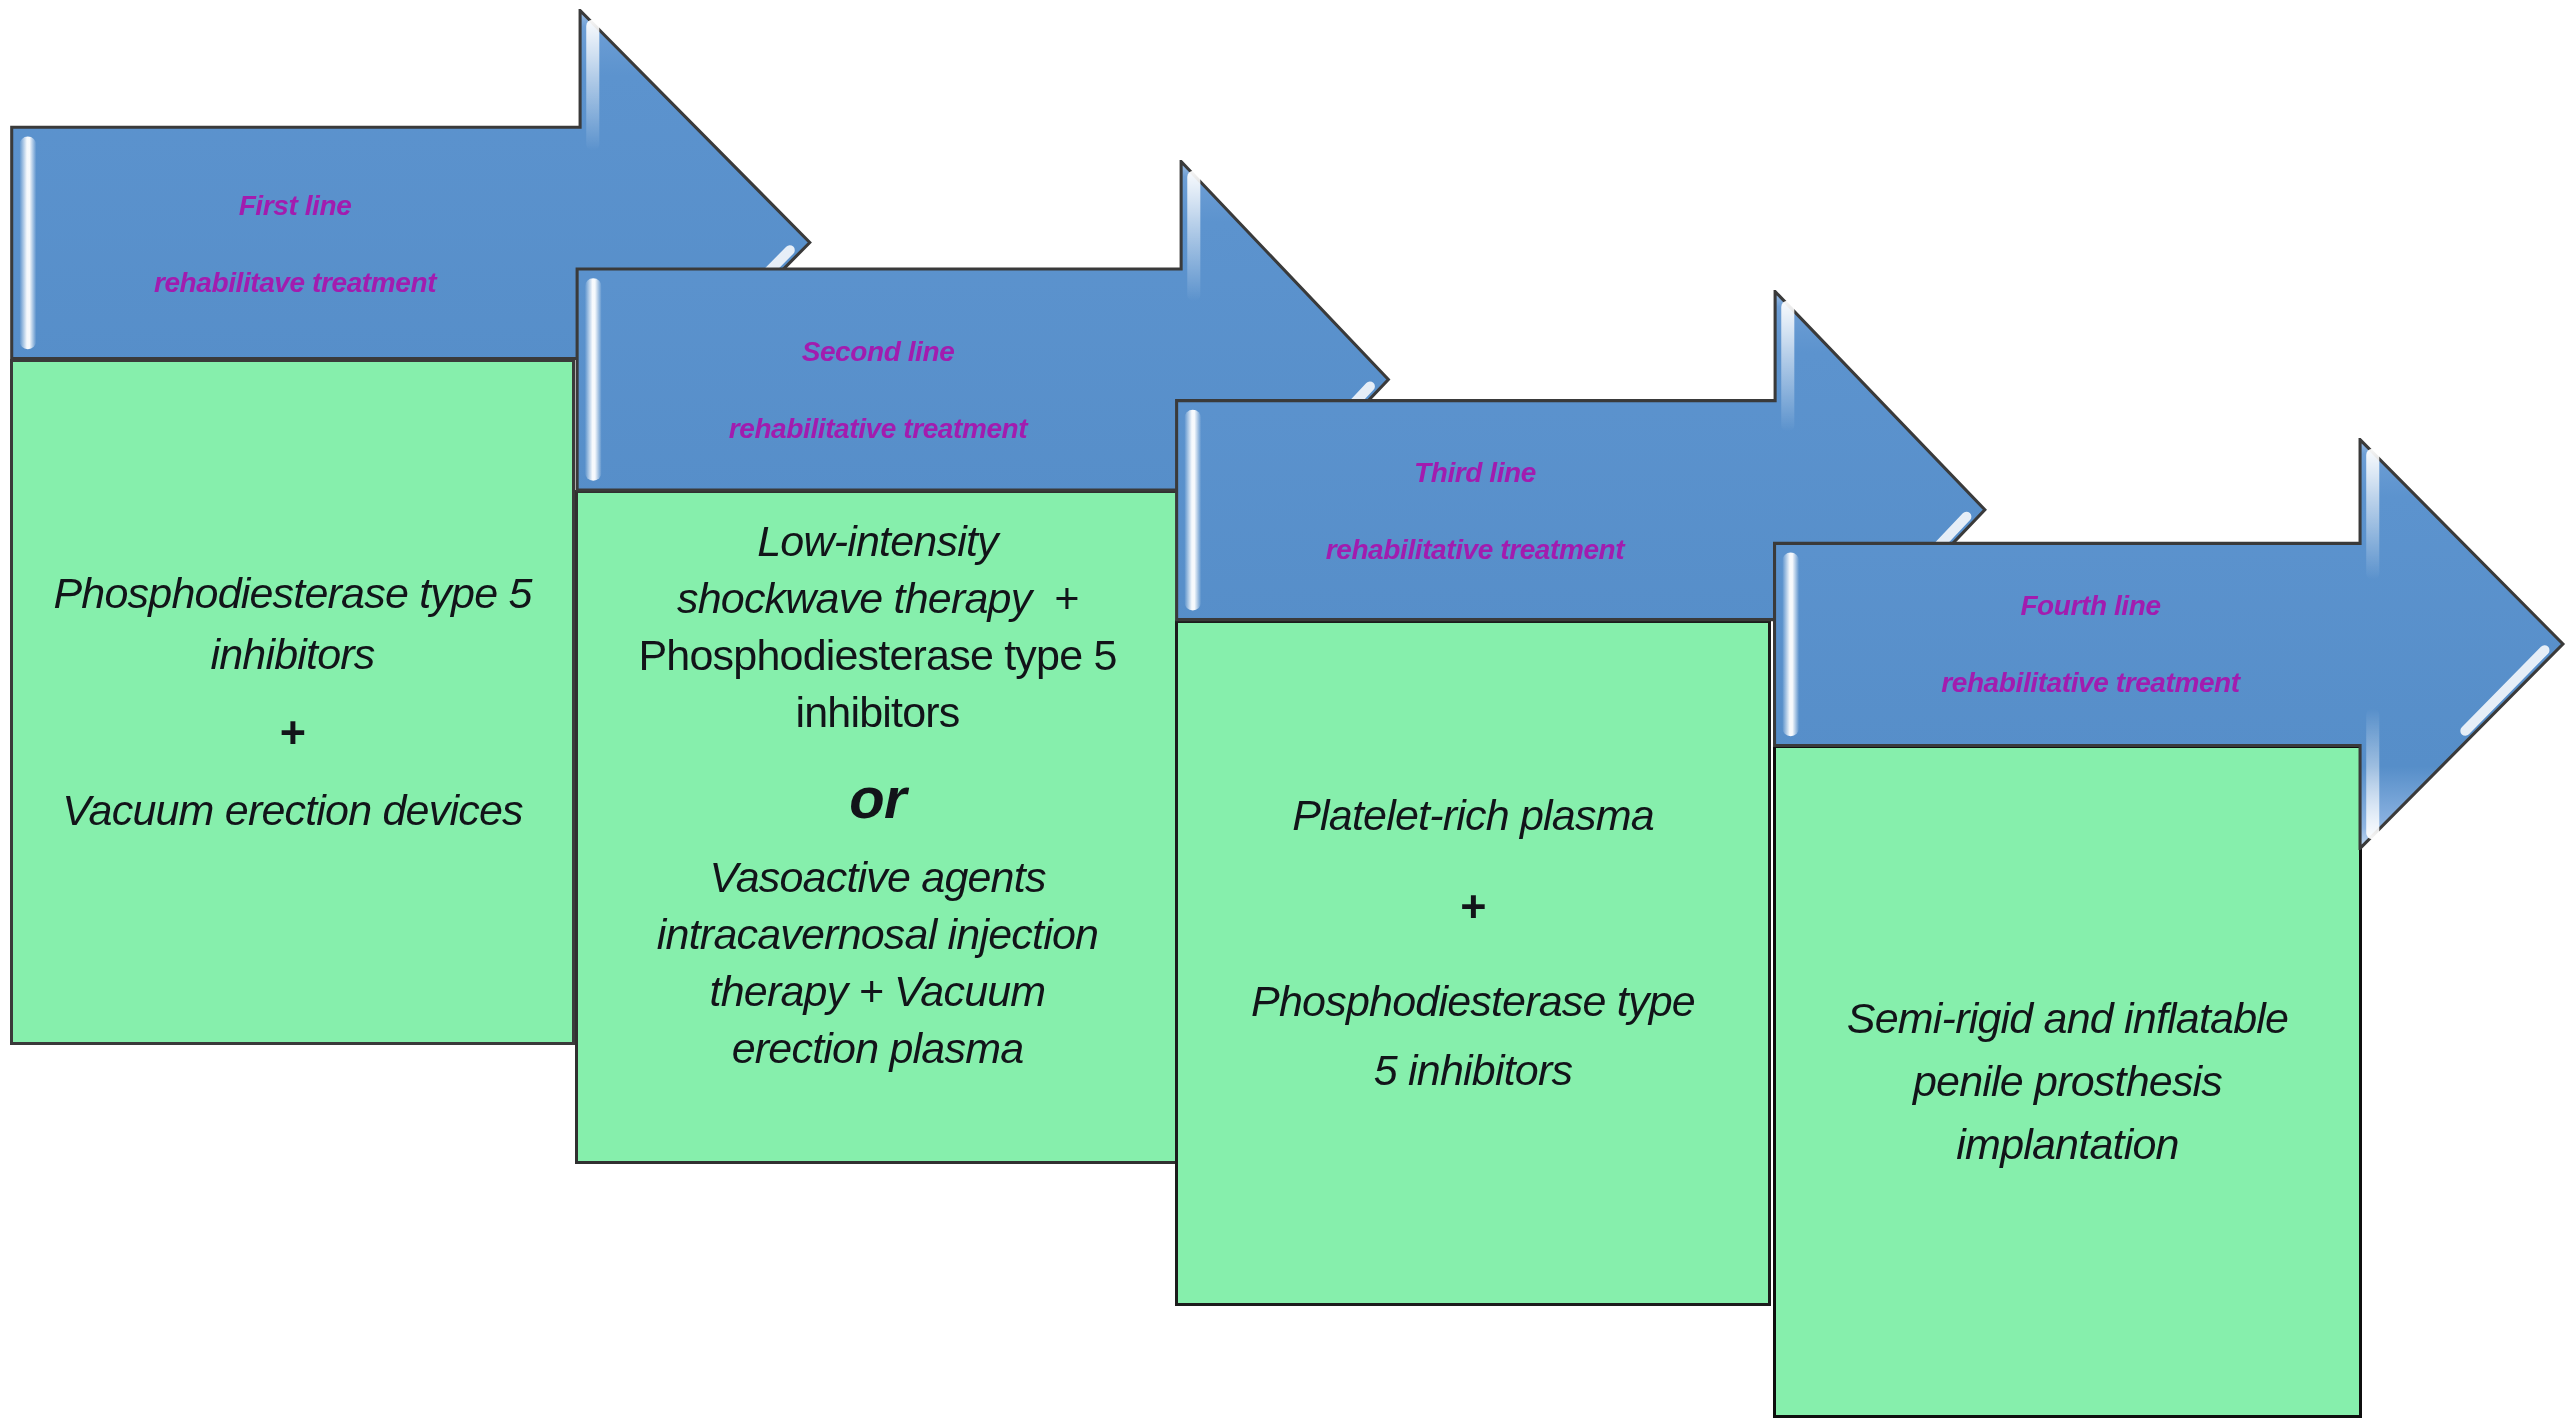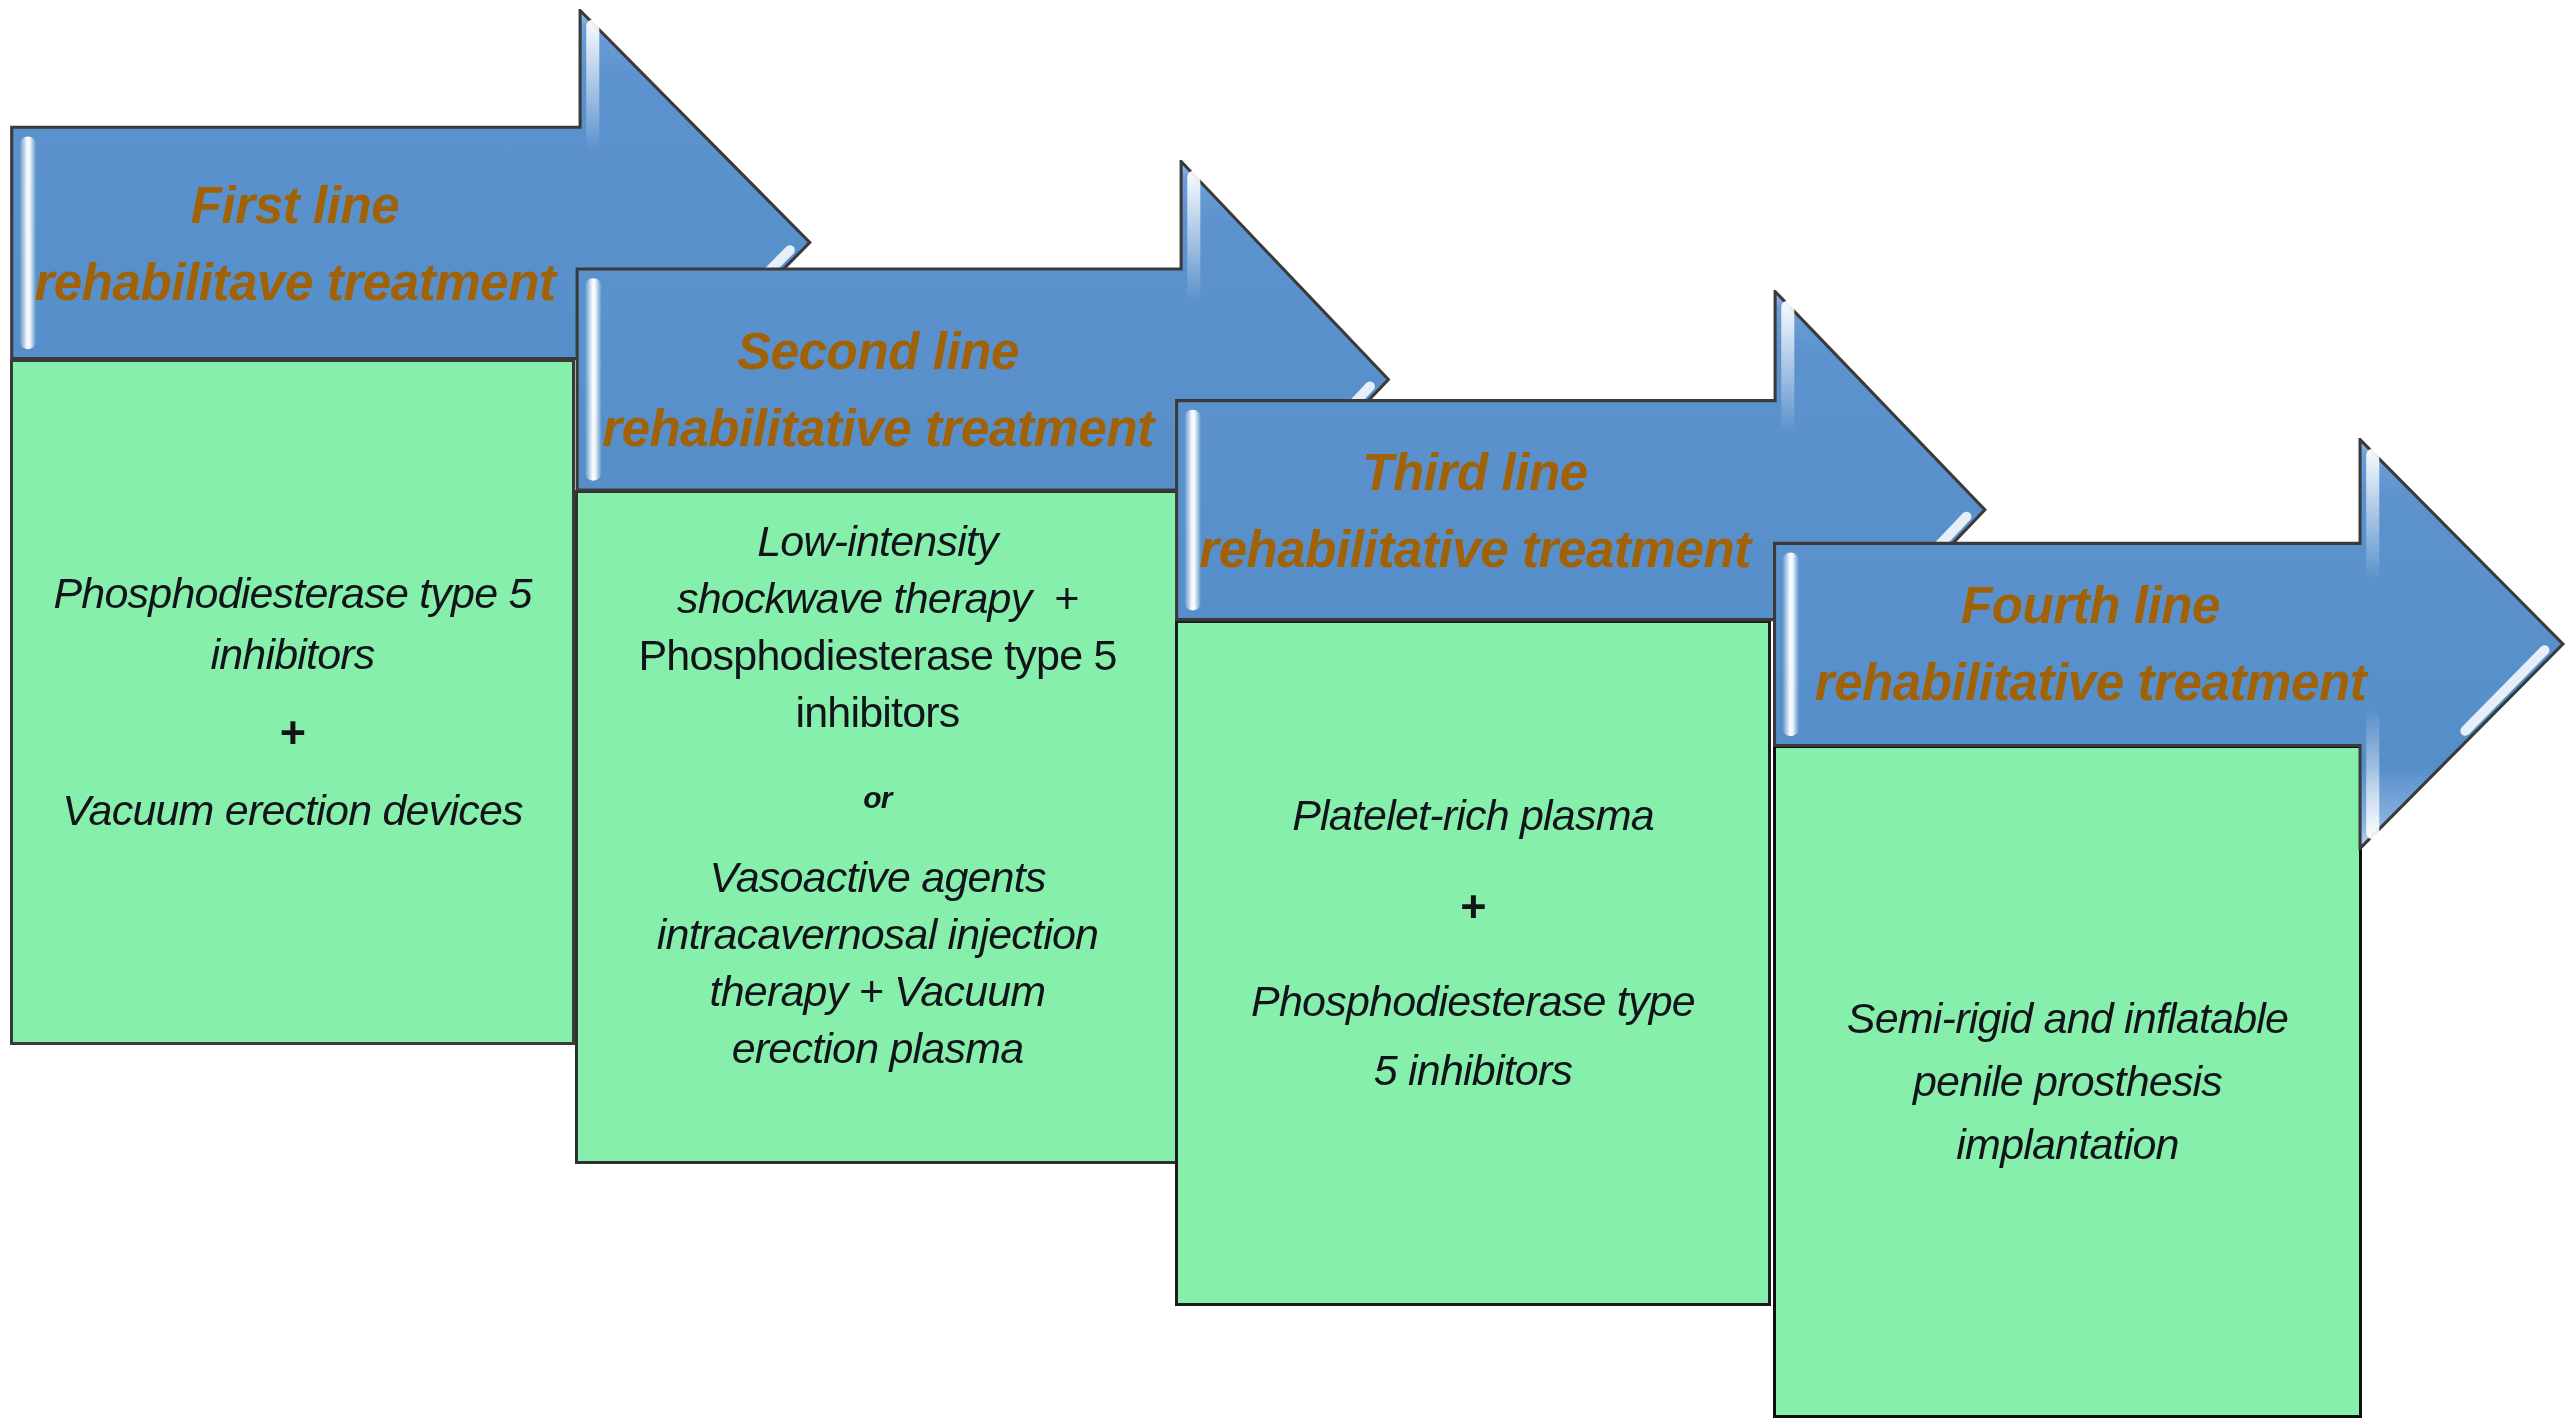--- a/index.html
+++ b/index.html
@@ -14,22 +14,22 @@
   
   .arrow{position:absolute;display:block;}
   .a1{left:10px;top:9.2px;}
   .a2{left:575px;top:160px;}
   .a3{left:1175px;top:290px;}
   .a4{left:1773px;top:438px;}
 
   
   .btext{
     position:absolute;display:flex;flex-direction:column;justify-content:center;align-items:center;
-    text-align:center;font-weight:700;font-style:italic;font-size:51px;line-height:77px;
-    color:#a16207;letter-spacing:-0.4px;pointer-events:none;
+    text-align:center;font-weight:700;font-style:italic;font-size:28px;line-height:77px;
+    color:#a21caf;letter-spacing:-0.4px;pointer-events:none;
   }
   .t1{left:10px;top:128px;width:570px;height:231px;}
   .t2{left:575px;top:279px;width:606px;height:221px;}
   .t3{left:1175px;top:401px;width:600px;height:219px;align-items:center;}
   .t4{left:1773px;top:543px;width:587px;height:202px;padding-left:24px;}
 
   
   .tbox{
     position:absolute;background:#86efac;box-sizing:border-box;
     display:flex;flex-direction:column;align-items:center;text-align:center;
@@ -42,21 +42,21 @@
 
   .line{width:100%;white-space:pre-wrap;}
   .bx1 .line{line-height:61px;}
   .bx2 .line{line-height:57px;}
   .bx3 .line{line-height:57px;}
   .bx4 .line{line-height:63px;}
   .up{font-style:normal;}                       
   .plus{font-weight:700;font-style:normal;font-size:45px;}
   .bx1 .plus{line-height:61px;margin:17px 0;}
   .bx3 .plus{line-height:57px;margin:21.5px 0 26px;}
-  .or{font-weight:700;font-style:italic;font-size:30px;line-height:57px;margin:28px 0 23px;}
+  .or{font-weight:700;font-style:italic;font-size:58px;line-height:57px;margin:28px 0 23px;}
 </style>
 </head>
 <body>
 
 <div class="canvas">
 
   <section class="step s1">
     <div class="tbox bx1">
       <div class="line">Phosphodiesterase type 5</div>
       <div class="line">inhibitors</div>

